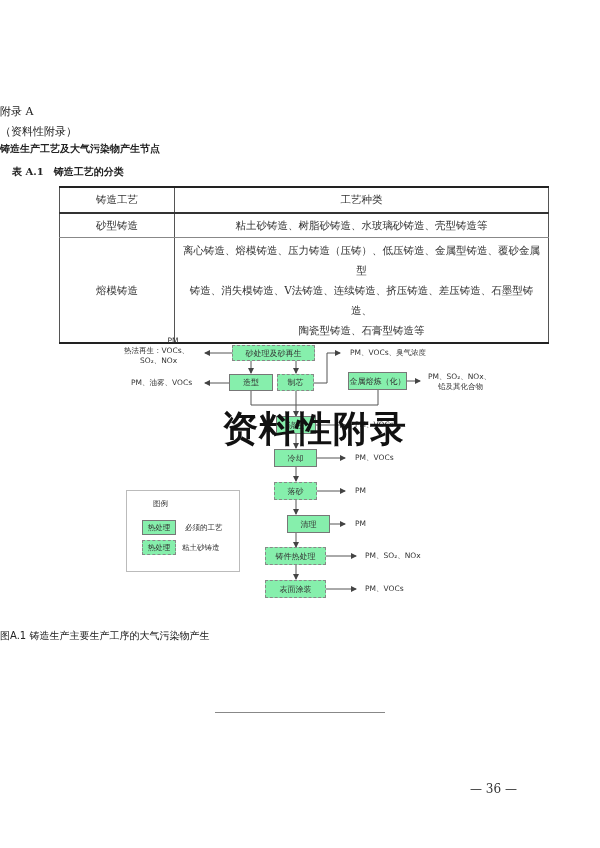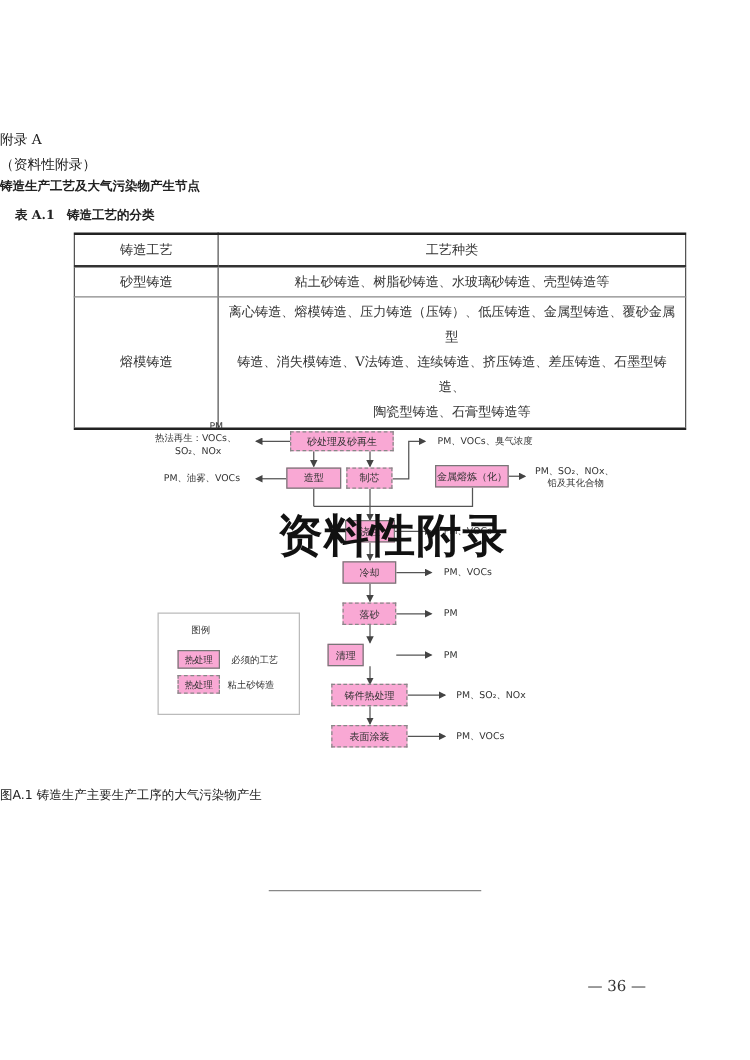--- a/index.html
+++ b/index.html
@@ -12,21 +12,21 @@
   
   .tbl { position:absolute; left:59px; top:186px; width:490px; border-collapse:collapse;
          border-top:2px solid #222; border-bottom:2px solid #222; font-size:10.5px;padding-left:44px; }
   .tbl td { border-left:1px solid #555; border-right:1px solid #555; padding:0 8px; color:#333;text-align:center; }
   .tbl tr.hdr td { height:24px; text-align:center; border-bottom:2px solid #333; }
   .tbl tr.r1 td { height:23px; border-bottom:1px solid #888; }
   .tbl tr.r2 td { line-height:20px; padding-top:2px; padding-bottom:2px; }
   .tbl td.c1 { width:98px; text-align:center; }
   
   .sans { font-family:"DejaVu Sans","Liberation Sans",sans-serif; }
-  .box { position:absolute; border:1px solid #777; background:#f9a8d4; box-sizing:border-box;
+  .box { position:absolute; border:1px solid #777; background:#86efac; box-sizing:border-box;
          font-size:8px; text-align:center; color:#333; display:flex; align-items:center; justify-content:center; }
   .box.dashed { border:1px dashed #888; }
   .lbl { position:absolute; font-size:7.5px; color:#333; white-space:nowrap; }
   .watermark { position:absolute; left:222px; top:405px; font-size:36px; font-weight:900; color:#111;
                letter-spacing:1px; font-family:"DejaVu Sans","Liberation Sans",sans-serif; }
   .legend { position:absolute; left:126px; top:490px; width:112px; height:80px; border:1px solid #bbb; }
   .caption { font-size:10px; }
   .footnote-line { position:absolute; left:215px; top:712px; width:170px; height:1px; background:#888; }
   .pagenum { position:absolute; left:470px; top:782px; font-size:12px; color:#333; }
 </style>
@@ -99,21 +99,21 @@
 </svg>
 
 <div class="sans">
   <div class="box dashed" style="left:232px;top:345px;width:83px;height:16px;">砂处理及砂再生</div>
   <div class="box" style="left:229px;top:374px;width:44px;height:17px;">造型</div>
   <div class="box dashed" style="left:277px;top:374px;width:37px;height:17px;">制芯</div>
   <div class="box" style="left:348px;top:372px;width:59px;height:18px;">金属熔炼（化）</div>
   <div class="box" style="left:276px;top:416px;width:40px;height:18px;">浇注</div>
   <div class="box" style="left:274px;top:449px;width:43px;height:18px;">冷却</div>
   <div class="box dashed" style="left:274px;top:482px;width:43px;height:18px;">落砂</div>
-  <div class="box" style="left:262px;top:515px;width:29px;height:18px;">清理</div>
+  <div class="box" style="left:287px;top:515px;width:43px;height:18px;">清理</div>
   <div class="box dashed" style="left:265px;top:547px;width:61px;height:18px;">铸件热处理</div>
   <div class="box dashed" style="left:265px;top:580px;width:61px;height:18px;">表面涂装</div>
 
   <div class="lbl" style="left:148px;top:336px;width:50px;text-align:center;">PM</div>
   <div class="lbl" style="left:124px;top:346px;">热法再生：VOCs、</div>
   <div class="lbl" style="left:140px;top:356px;">SO₂、NOx</div>
   <div class="lbl" style="left:131px;top:378px;">PM、油雾、VOCs</div>
   <div class="lbl" style="left:350px;top:348px;">PM、VOCs、臭气浓度</div>
   <div class="lbl" style="left:428px;top:372px;">PM、SO₂、NOx、</div>
   <div class="lbl" style="left:438px;top:382px;">铅及其化合物</div>

